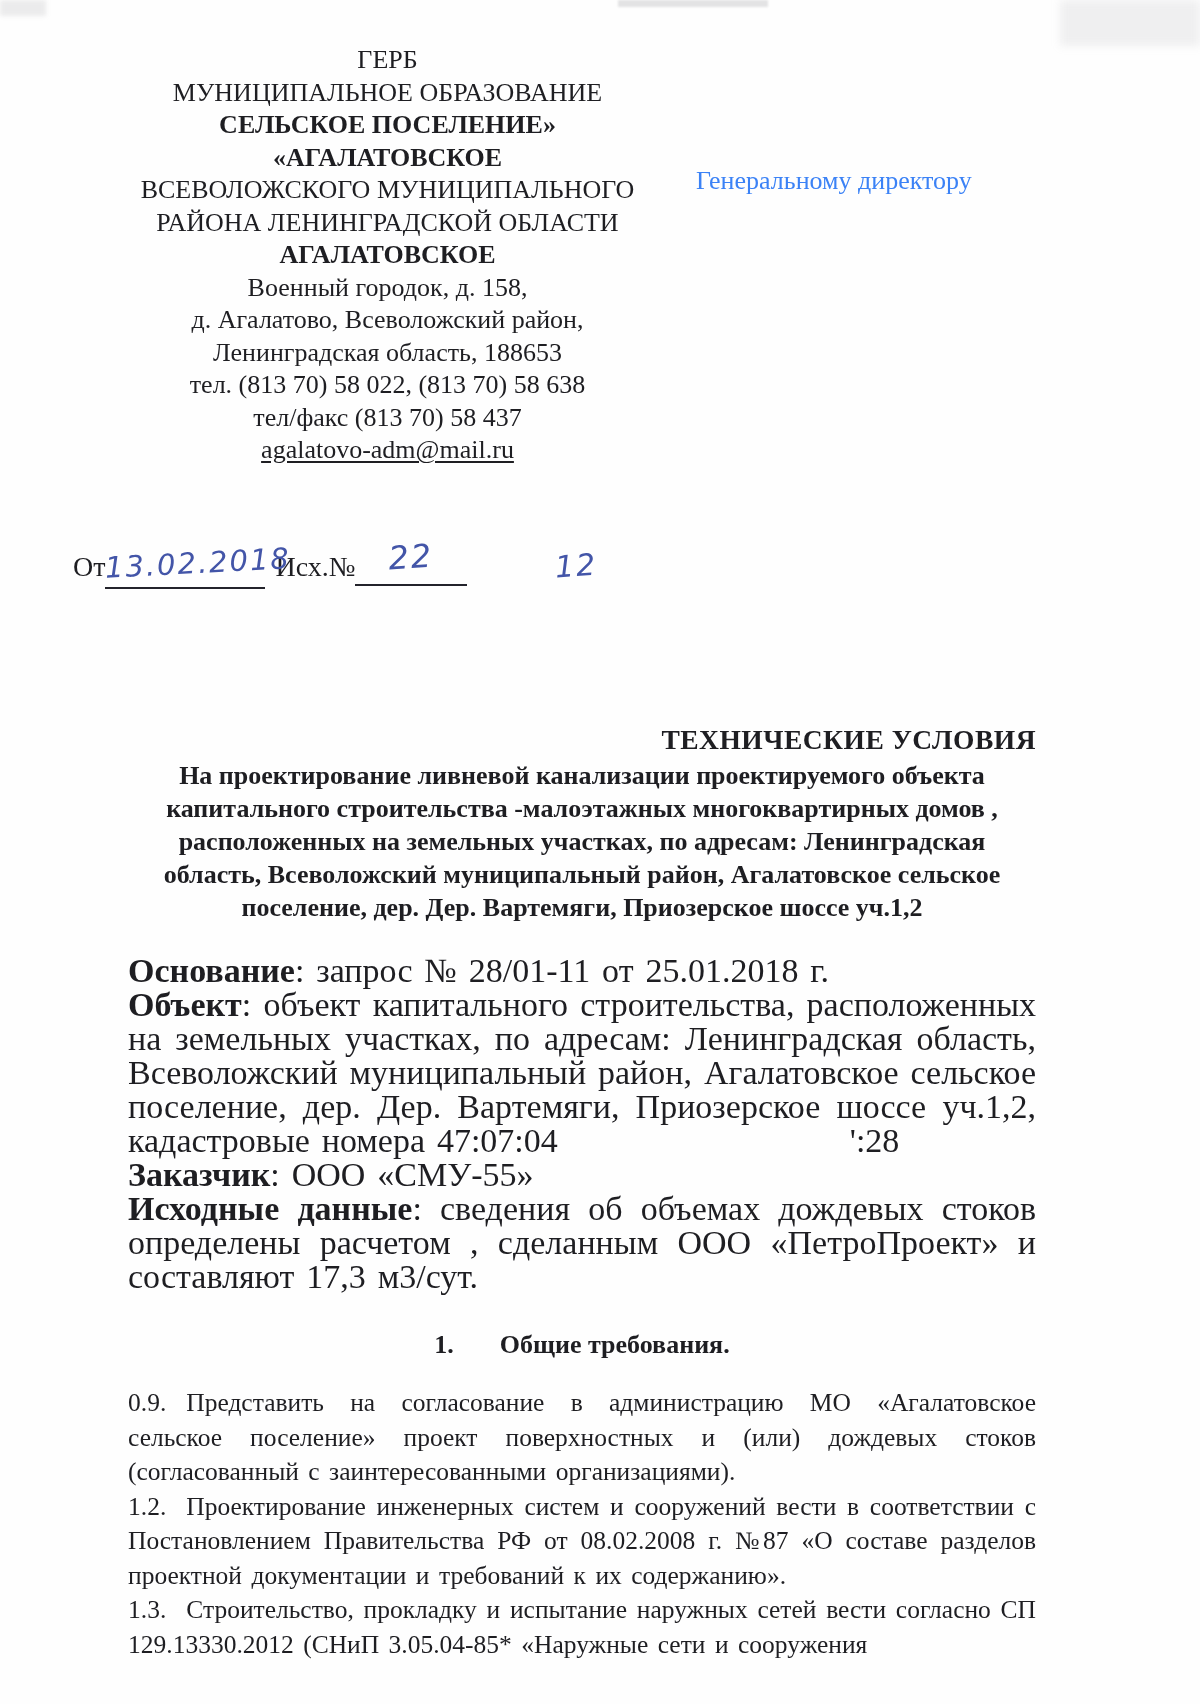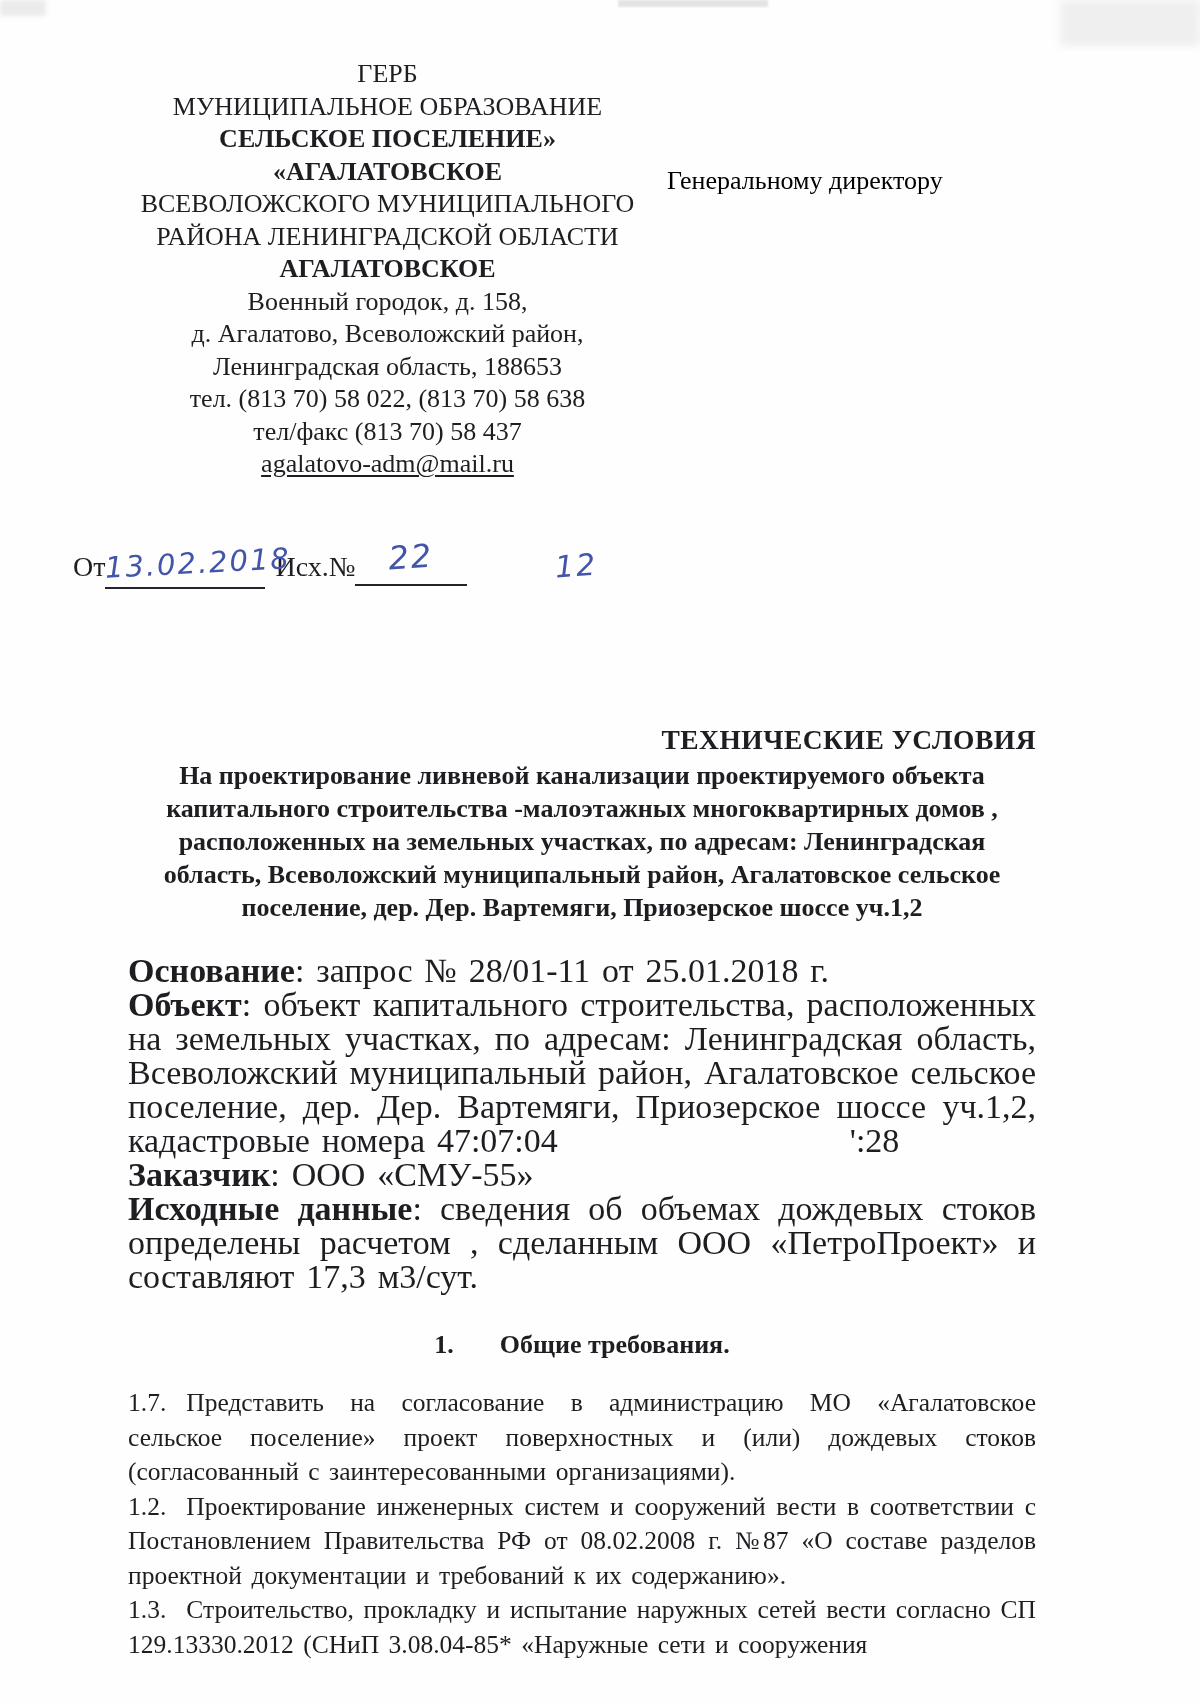--- a/index.html
+++ b/index.html
@@ -14,30 +14,30 @@
   }
 
   
   .artifact { position:absolute; pointer-events:none; }
   .a1 { left:0;    top:0; width:46px;  height:16px; background:rgba(150,150,155,0.18); filter:blur(2px); }
   .a2 { left:618px; top:0; width:150px; height:7px;  background:rgba(120,120,125,0.20); filter:blur(1px); }
   .a3 { left:1060px;top:0; width:140px; height:46px; background:rgba(150,150,155,0.14); filter:blur(4px); }
 
   
   .letterhead {
-    position:absolute; left:55px; top:58px; width:665px;
+    position:absolute; left:55px; top:44px; width:665px;
     text-align:center; font-size:26px; line-height:32.5px;
   }
   .lh-line { white-space:nowrap; }
   .lh-line.b { font-weight:bold; }
   .lh-email { text-decoration:underline; text-underline-offset:3px; }
 
   .recipient {
-    position:absolute; left:667px; top:166px;
-    font-size:26px; color:#000000;
+    position:absolute; left:696px; top:166px;
+    font-size:26px; color:#3b82f6;
   }
 
   
   .refline {
     position:absolute; left:73px; top:546px;
     font-size:28px; white-space:nowrap;
   }
   .blank {
     display:inline-block; border-bottom:2.5px solid #23232b;
     text-align:center; vertical-align:baseline; height:38px;
@@ -120,20 +120,20 @@
     <p class="detail"><span class="lbl">Основание</span><span>: запрос №  28/01-11 от  25.01.2018 г.</span></p>
 
     <p class="detail"><span class="lbl">Объект</span><span>: объект капитального строительства, расположенных   на земельных участках, по адресам: Ленинградская область, Всеволожский муниципальный район, Агалатовское сельское поселение, дер.  Дер. Вартемяги, Приозерское шоссе уч.1,2,  кадастровые номера 47:07:04</span><span class="redact-gap"></span><span>':28</span></p>
 
     <p class="detail"><span class="lbl">Заказчик</span><span>:  ООО «СМУ-55»</span></p>
 
     <p class="detail"><span class="lbl">Исходные данные</span><span>: сведения об объемах дождевых стоков определены расчетом , сделанным ООО «ПетроПроект» и составляют 17,3 м3/сут.</span></p>
 
     <p class="section-heading"><span>1.</span><span class="sec-gap"></span><span>Общие требования.</span></p>
 
-    <p class="clause"><span class="num">1.7.</span><span>Представить на согласование в администрацию МО «Агалатовское сельское поселение» проект поверхностных и (или) дождевых стоков (согласованный с заинтересованными организациями).</span></p>
+    <p class="clause"><span class="num">0.9.</span><span>Представить на согласование в администрацию МО «Агалатовское сельское поселение» проект поверхностных и (или) дождевых стоков (согласованный с заинтересованными организациями).</span></p>
 
     <p class="clause"><span class="num">1.2.</span><span>Проектирование инженерных систем и сооружений вести в соответствии с Постановлением Правительства РФ от 08.02.2008 г. №87 «О составе разделов проектной документации и требований к их содержанию».</span></p>
 
-    <p class="clause"><span class="num">1.3.</span><span>Строительство, прокладку и испытание наружных сетей вести согласно СП  129.13330.2012  (СНиП  3.08.04-85*  «Наружные  сети  и  сооружения</span></p>
+    <p class="clause"><span class="num">1.3.</span><span>Строительство, прокладку и испытание наружных сетей вести согласно СП  129.13330.2012  (СНиП  3.05.04-85*  «Наружные  сети  и  сооружения</span></p>
 
   </div>
 </div>
 
 </body></html>

